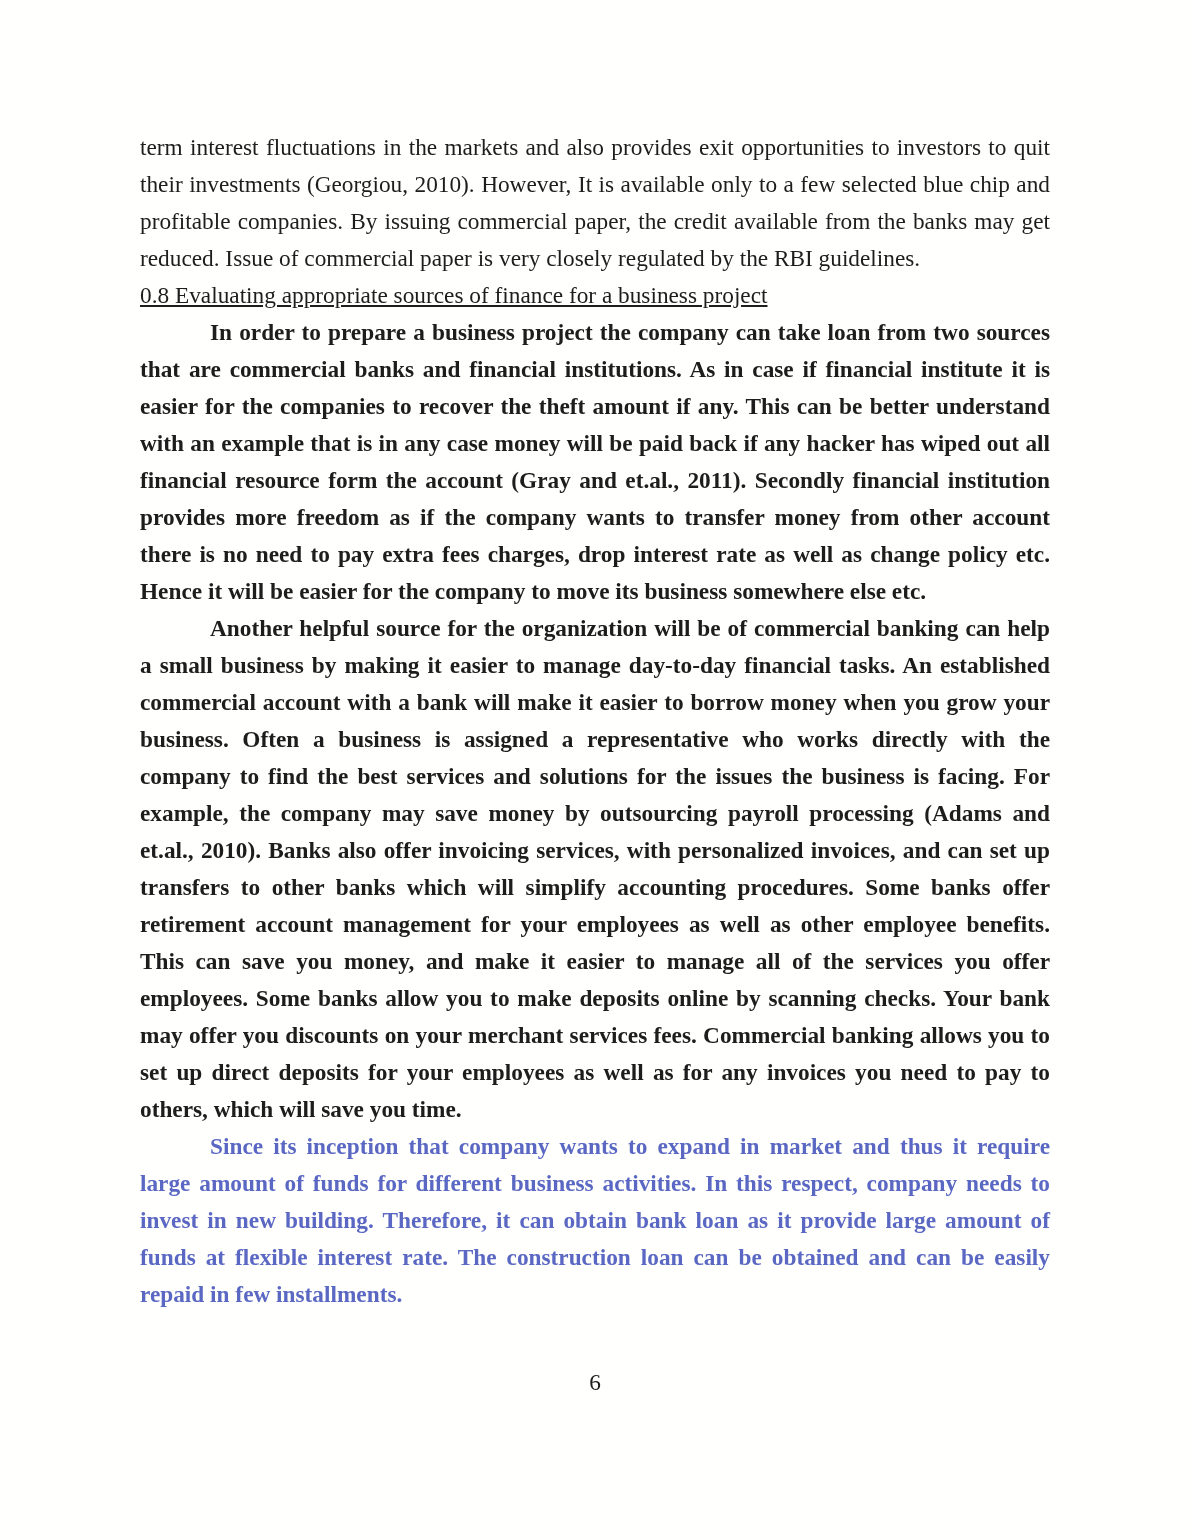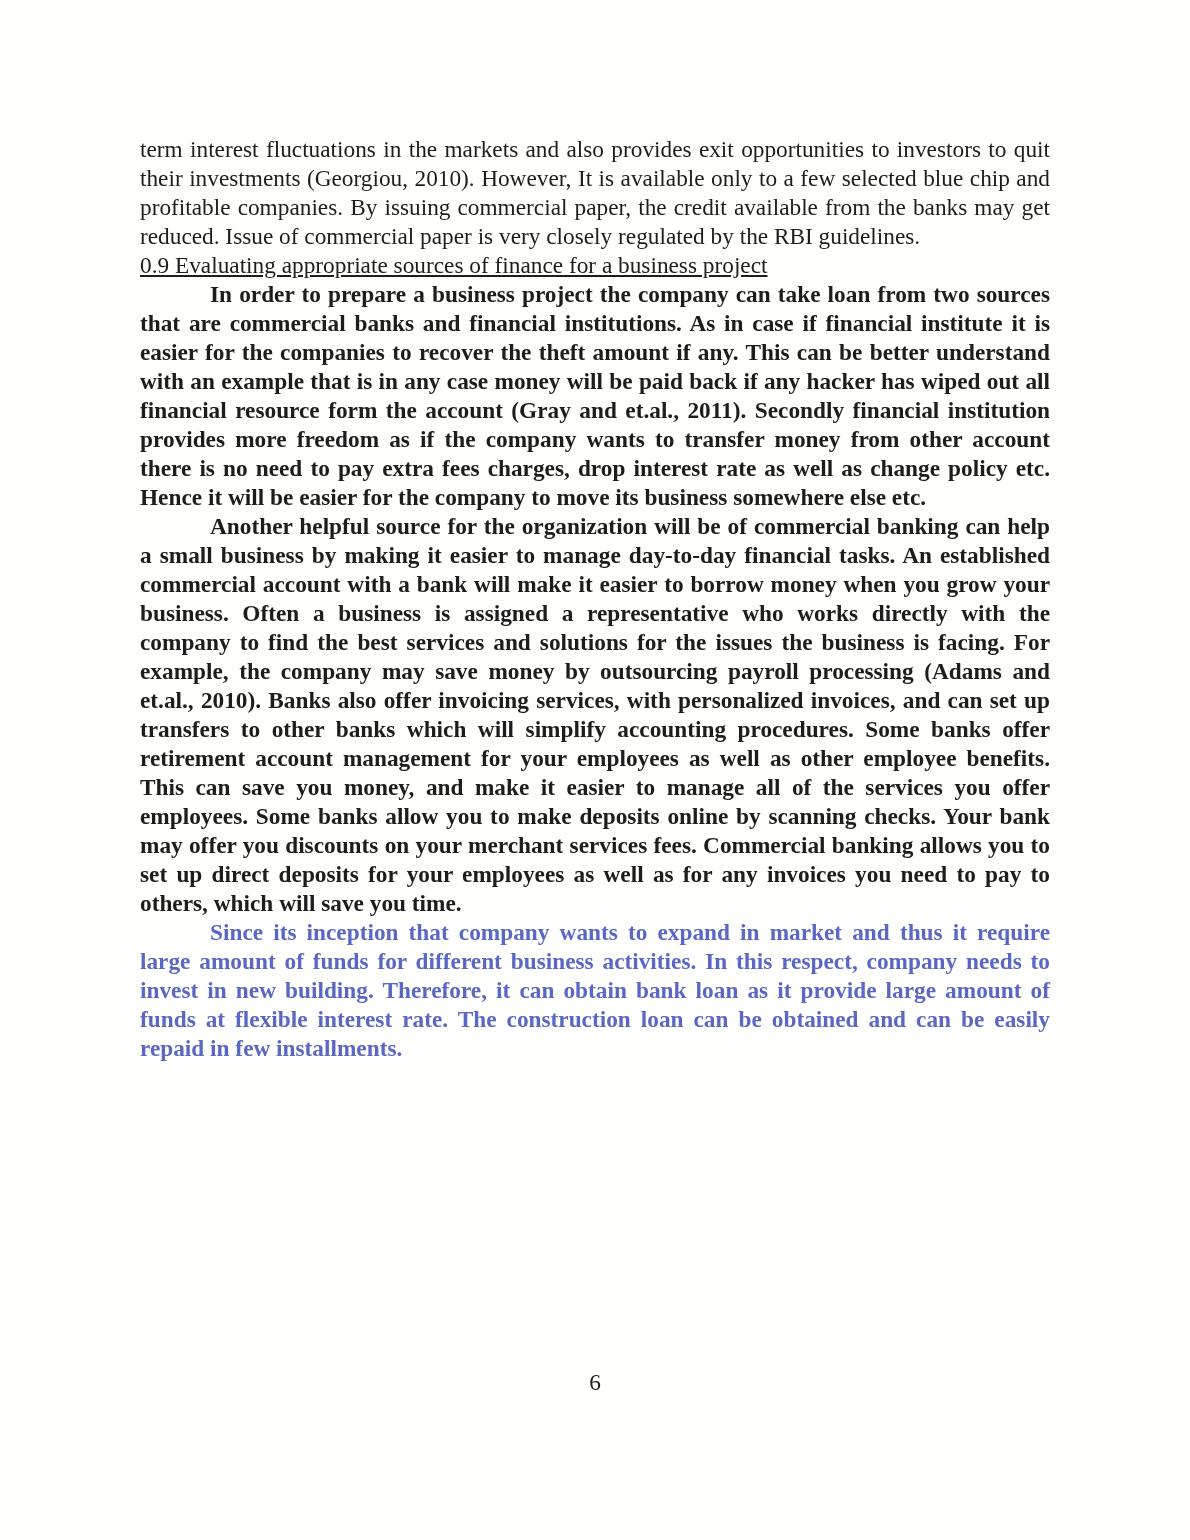--- a/index.html
+++ b/index.html
@@ -12,24 +12,24 @@
     width: 1190px;
     height: 1540px;
     background: #fffffd;
     overflow: hidden;
     font-family: "Liberation Serif", "DejaVu Serif", serif;
     color: #1d1d1d;
   }
   .content {
     position: absolute;
     left: 140px;
-    top: 135px;
+    top: 129px;
     width: 910px;
     font-size: 23.3px;
-    line-height: 29px;
+    line-height: 37px;
     text-align: justify;
   }
   .content p {
     margin: 0;
     padding: 0;
   }
   .para-indent {
     text-indent: 70px;
     font-weight: bold;
   }
@@ -46,20 +46,20 @@
     font-size: 23.3px;
     line-height: 40.3px;
   }
 </style>
 </head>
 <body>
 
 <div class="page" style="color: rgb(29, 29, 29);">
   <div class="content">
     <p>term interest fluctuations in the markets and also provides exit opportunities to investors to quit their investments (Georgiou, 2010). However, It is available only to a few selected blue chip and profitable companies. By issuing commercial paper, the credit available from the banks may get reduced. Issue of commercial paper is very closely regulated by the RBI guidelines.</p>
-    <p class="section-heading">0.9 Evaluating appropriate sources of finance for a business project</p>
+    <p class="section-heading">0.8 Evaluating appropriate sources of finance for a business project</p>
     <p class="para-indent">In order to prepare a business project the company can take loan from two sources that are commercial banks and financial institutions. As in case if financial institute it is easier for the companies to recover the theft amount if any. This can be better understand with an example that is in any case  money will be paid back if any hacker has wiped out all financial resource form the account (Gray and et.al., 2011). Secondly financial institution provides more freedom as if the company wants to transfer money from other account there is no need to pay extra fees charges, drop interest rate as well as change policy etc. Hence it will be easier for the company to move its business somewhere else etc.</p>
     <p class="para-indent">Another helpful source for the organization will be of commercial banking can help a small business by making it easier to manage day-to-day financial tasks. An established commercial account with a bank will make it easier to borrow money when you grow your business. Often a business is assigned a representative who works directly with the company to find the best services and solutions for the issues the business is facing. For example, the company may save money by outsourcing payroll processing (Adams and et.al., 2010). Banks also offer invoicing services, with personalized invoices, and can set up transfers to other banks which will simplify accounting procedures. Some banks offer retirement account management for your employees as well as other employee benefits. This can save you money, and make it easier to manage all of the services you offer employees. Some banks allow you to make deposits online by scanning checks. Your bank may offer you discounts on your merchant services fees. Commercial banking allows you to set up direct deposits for your employees as well as for any invoices you need to pay to others, which will save you time.</p>
     <p class="para-indent" style="color: rgb(91, 104, 195);">Since its inception that company wants to expand in market and thus it require large amount of funds for different business activities. In this respect, company needs to invest in new building. Therefore, it can obtain bank loan as it provide large amount of funds at flexible interest rate. The construction loan can be obtained and can be easily repaid in few installments.</p>
   </div>
 
   <div class="page-number">6</div>
 </div>
 
 </body></html>

